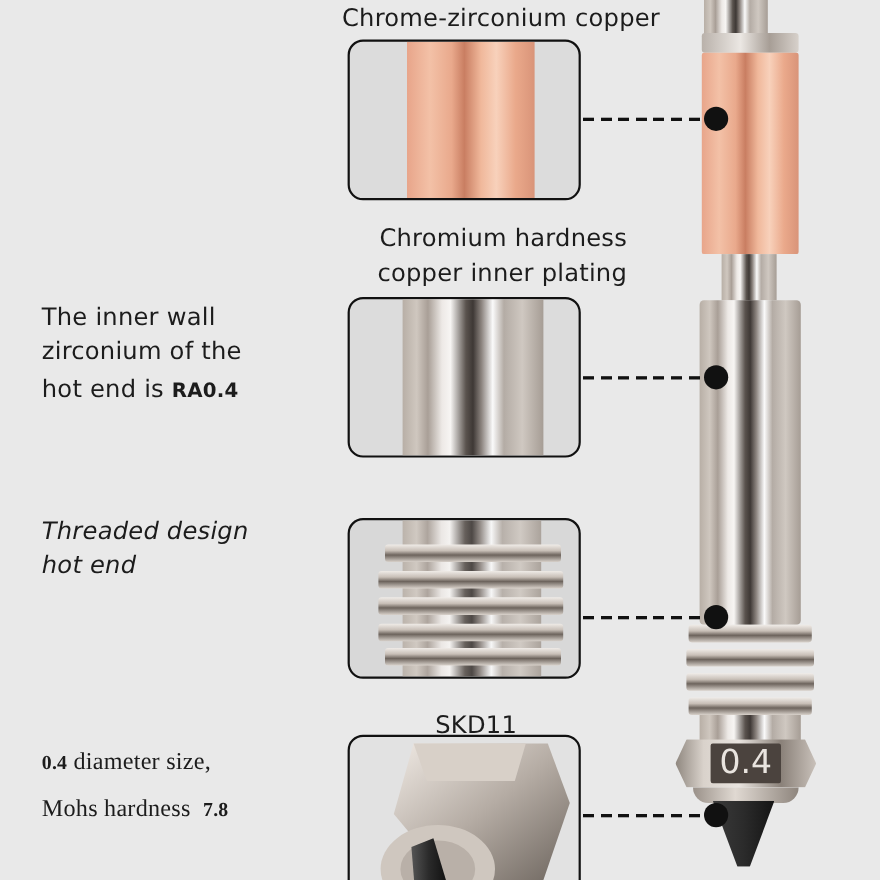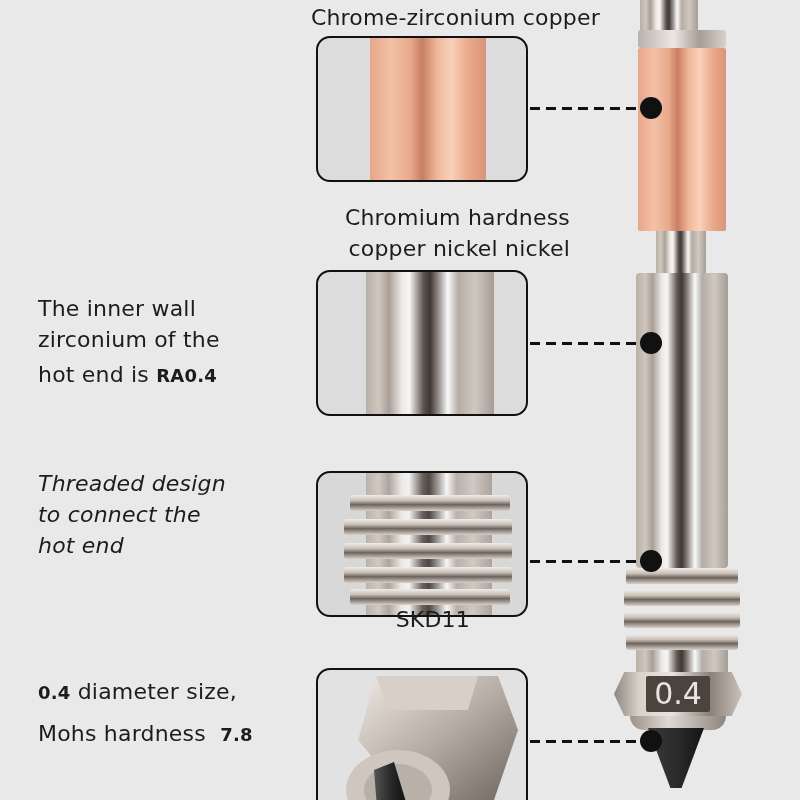--- a/index.html
+++ b/index.html
@@ -66,51 +66,50 @@
 <body>
 
 <div class="abs label center" style="left:250px; top:2px; width:350px;">Chrome-zirconium copper</div>
 
 <div class="frame" style="left:316px; top:36px; height:146px;">
   <div class="copper" style="left:52px; width:116px;"></div>
 </div>
 
 <div class="abs label center" style="left:270px; top:202px; width:300px;">
   <div>Chromium hardness</div>
-  <div>copper nickel nickel</div>
+  <div>copper inner plating</div>
 </div>
 
 <div class="frame" style="left:316px; top:270px; height:146px;">
   <div class="nickel" style="left:48px; width:128px;"></div>
 </div>
 
-<div class="abs label" style="left:38px; top:273px;margin-top:20px;">
+<div class="abs label" style="left:38px; top:273px;">
   <div>The inner wall</div>
   <div>zirconium of the</div>
   <div style="margin-top:4px;">
     <span>hot end is </span><b>RA0.4</b>
   </div>
 </div>
 
 <div class="frame" style="left:316px; top:471px; height:146px; background:#d8d8d8;">
   <div class="nickel" style="left:48px; width:126px; opacity:0.9;"></div>
   <div class="thread" style="left:32px; width:160px; top:22px;"></div>
   <div class="thread" style="left:26px; width:168px; top:46px;"></div>
   <div class="thread" style="left:26px; width:168px; top:70px;"></div>
   <div class="thread" style="left:26px; width:168px; top:94px;"></div>
   <div class="thread" style="left:32px; width:160px; top:116px;"></div>
 </div>
 
 <div class="abs label" style="left:38px; top:468px;font-style:italic;">
   <div>Threaded design</div>
-  <div>to connect the</div>
   <div>hot end</div>
 </div>
 
-<div class="abs label center" style="left:330px; top:604px; width:140px;">SKD11</div>
+<div class="abs label center" style="left:330px; top:644px; width:140px;">SKD11</div>
 
 <div class="frame" style="left:316px; top:668px; height:150px; background:#e2e2e2;">
   <svg width="212" height="150" viewBox="0 0 212 150">
     <defs>
       <linearGradient id="hexg" x1="0" x2="1" y1="0" y2="1">
         <stop offset="0" stop-color="#efe9e3"></stop>
         <stop offset="0.5" stop-color="#b5aca4"></stop>
         <stop offset="1" stop-color="#6e665f"></stop>
       </linearGradient>
       <linearGradient id="tipg" x1="0" x2="1">
@@ -120,21 +119,21 @@
       </linearGradient>
     </defs>
     <polygon points="58,6 180,6 200,60 176,130 90,130 40,70" fill="url(#hexg)"></polygon>
     <polygon points="58,6 160,6 150,40 70,40" fill="#d8d0c8"></polygon>
     <ellipse cx="80" cy="120" rx="52" ry="40" fill="#cfc7bf"></ellipse>
     <ellipse cx="80" cy="120" rx="34" ry="26" fill="#b9b0a8"></ellipse>
     <polygon points="56,100 76,92 88,132 60,150" fill="url(#tipg)"></polygon>
   </svg>
 </div>
 
-<div class="abs label" style="left:38px; top:676px;">
+<div class="abs label" style="left:38px; top:676px;font-family:Liberation Serif, serif;">
   <div><b>0.4</b><span> diameter size,</span></div>
   <div style="margin-top:10px;"><span style="white-space:pre;text-align:center;">Mohs hardness  </span><b>7.8</b></div>
 </div>
 
 <div class="abs" style="left:600px; top:0; width:150px; height:800px;">
 
   <div class="nickel abs" style="left:40px; width:58px; top:0; height:32px;"></div>
 
   <div class="abs" style="left:38px; width:88px; top:30px; height:18px; border-radius:3px; background:linear-gradient(90deg,#b9b1aa,#ebe7e3 40%,#a79e96 70%,#d7d1cb);"></div>
 

